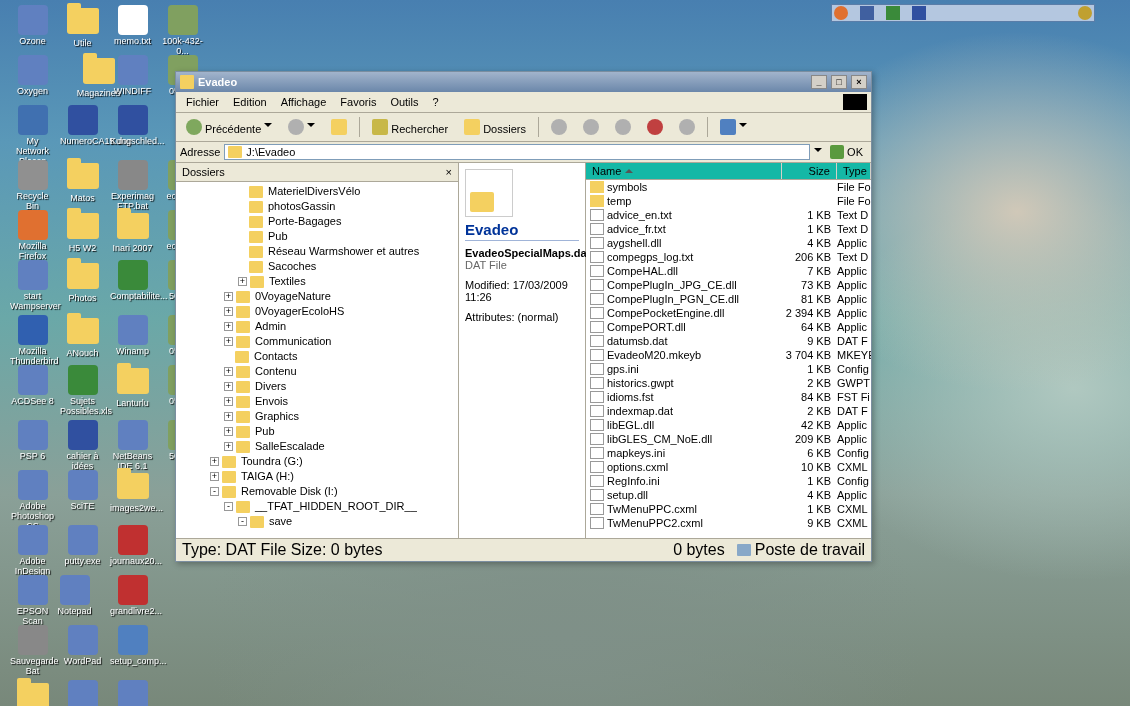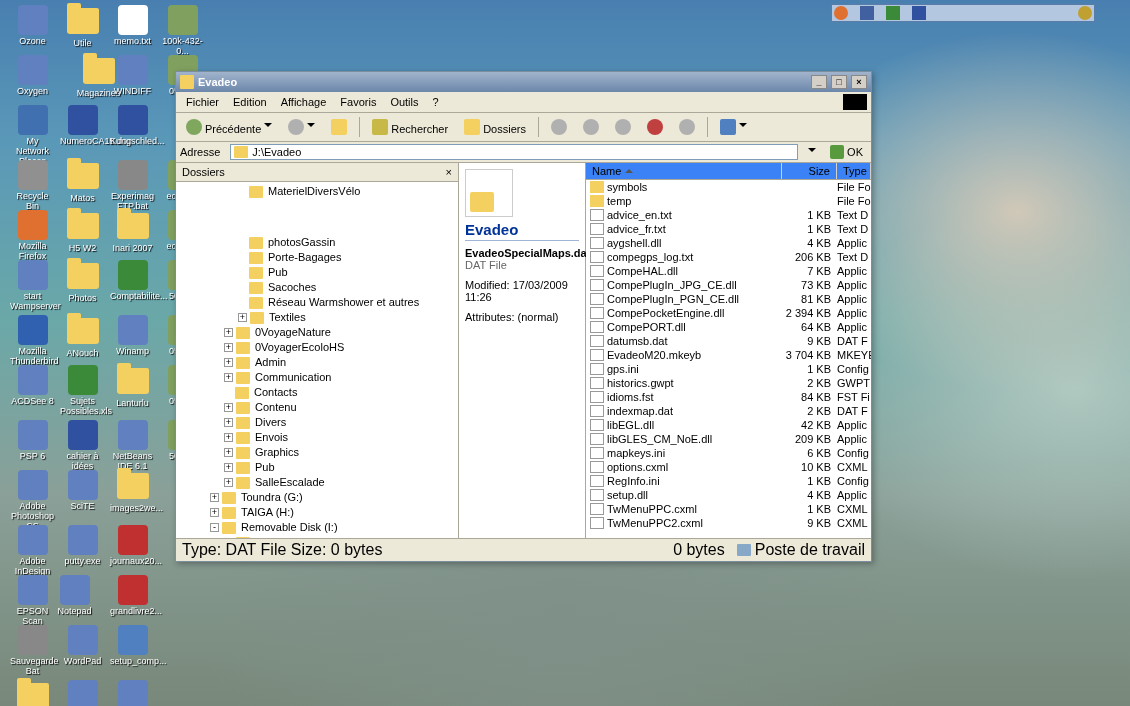--- a/index.html
+++ b/index.html
@@ -62,21 +62,21 @@
   .menubar span{padding:2px 6px;}
   .menubar .brand{margin-left:auto;width:24px;height:16px;background:#000;}
   .toolbar{background:#ece9d8;display:flex;align-items:center;gap:4px;padding:3px 4px;border-bottom:1px solid #aca899;font-size:11px;}
   .tbtn{display:flex;align-items:flex-end;gap:3px;padding:2px 5px;border:1px solid transparent;}
   .tico{width:16px;height:16px;display:inline-block;background:#7fa85e;border-radius:50%;}
   .tico.search{background:#c8b848;border-radius:2px;}
   .tico.folders{background:#f4d060;border-radius:2px;}
   .tico.gray{background:#b0b0b0;border-radius:50%;}
   .sep{width:1px;height:20px;background:#aca899;margin:0 2px;}
   .tdrop{width:8px;height:8px;border-left:4px solid transparent;border-right:4px solid transparent;border-top:4px solid #000;align-self:center;}
-  .addressbar{display:flex;align-items:center;padding:2px 4px;gap:10px;border-bottom:1px solid #aca899;font-size:11px;}
+  .addressbar{display:flex;align-items:center;padding:2px 4px;gap:4px;border-bottom:1px solid #aca899;font-size:11px;}
   .addressbar .addrfield{flex:1;background:#fff;border:1px solid #7f9db9;padding:1px 3px;display:flex;align-items:center;gap:4px;}
   .addressbar .fico{width:14px;height:12px;background:#f4d060;border-radius:1px;}
   .gobtn{display:flex;align-items:center;gap:3px;padding:1px 4px;}
   .gobtn .goarr{width:14px;height:14px;background:#5a9a3e;border-radius:2px;}
   .panes{flex:1;display:flex;min-height:0;}
   .folderpane{width:283px;border-right:1px solid #aca899;display:flex;flex-direction:column;background:#fff;}
   .folderpane .phead{background:#ece9d8;padding:3px 6px;font-size:11px;border-bottom:1px solid #aca899;display:flex;}
   .phead .pclose{margin-left:auto;cursor:pointer;}
   .tree{flex:1;overflow:auto;padding:2px 0;font-size:11px;color:#000;}
   .tnode{white-space:nowrap;padding:0 0 0 4px;line-height:15px;display:flex;align-items:center;}
@@ -88,21 +88,21 @@
   .infopane{width:127px;background:#fff;border-right:1px solid #aca899;padding:6px;font-size:11px;color:#000;}
   .infopane .bigicon{width:48px;height:48px;background:#fff;border:1px solid #ccc;position:relative;}
   .infopane .bigicon::before{content:"";position:absolute;left:4px;bottom:4px;width:24px;height:20px;background:#f4d060;border-radius:2px;}
   .infopane h2{font-size:15px;font-weight:bold;color:#003399;margin:4px 0 2px;}
   .infopane hr{border:none;border-top:1px solid #a0b4d8;margin:2px 0 6px;}
   .infopane .fn{font-weight:bold;}
   .infopane .ft{color:#666;}
   .infopane p{margin-top:8px;}
   
   .listpane{flex:1;background:#fff;display:flex;flex-direction:column;min-width:0;}
-  .listhead{display:flex;background:#3b82f6;border-bottom:1px solid #aca899;font-size:11px;color:#000;}
+  .listhead{display:flex;background:#14b8a6;border-bottom:1px solid #aca899;font-size:11px;color:#000;}
   .listhead div{padding:2px 6px;border-right:1px solid #d4d0c8;}
   .colname{flex:1;min-width:0;display:flex;align-items:center;gap:4px;}
   .colname .sortarr{width:0;height:0;border-left:4px solid transparent;border-right:4px solid transparent;border-bottom:4px solid #555;}
   .colsize{width:55px;text-align:right;}
   .coltype{width:34px;}
   .listbody{flex:1;overflow:hidden;font-size:11px;color:#000;}
   .frow{display:flex;padding:0 0;line-height:14px;}
   .frow .fico{width:14px;height:12px;margin:1px 3px 0 4px;flex-shrink:0;background:#fff;border:1px solid #999;}
   .frow .fico.fold{background:#f4d060;border:none;}
   .frow .fn{flex:1;min-width:0;overflow:hidden;text-overflow:ellipsis;white-space:nowrap;}
@@ -426,44 +426,44 @@
       <div class="phead">
         <span>Dossiers</span>
         <span class="pclose">×</span>
       </div>
       <div class="tree" id="tree">
           <div class="tnode" style="padding-left: 62px;">
             <span class="noexp"></span>
             <span class="nfold"></span>
             <span class="lbl">MaterielDiversVélo</span>
           </div>
-          <div class="tnode" style="padding-left: 62px; margin-top: 36px;">
-            <span class="noexp"></span>
-            <span class="nfold"></span>
-            <span class="lbl">photosGassin</span>
-          </div>
           <div class="tnode" style="padding-left: 62px;">
             <span class="noexp"></span>
             <span class="nfold"></span>
-            <span class="lbl">Porte-Bagages</span>
+            <span class="lbl">photosGassin</span>
           </div>
           <div class="tnode" style="padding-left: 62px;">
             <span class="noexp"></span>
             <span class="nfold"></span>
-            <span class="lbl">Pub</span>
+            <span class="lbl">Porte-Bagages</span>
           </div>
           <div class="tnode" style="padding-left: 62px;">
             <span class="noexp"></span>
             <span class="nfold"></span>
-            <span class="lbl">Sacoches</span>
+            <span class="lbl">Pub</span>
           </div>
           <div class="tnode" style="padding-left: 62px;">
             <span class="noexp"></span>
             <span class="nfold"></span>
             <span class="lbl">Réseau Warmshower et autres</span>
+          </div>
+          <div class="tnode" style="padding-left: 62px;">
+            <span class="noexp"></span>
+            <span class="nfold"></span>
+            <span class="lbl">Sacoches</span>
           </div>
           <div class="tnode" style="padding-left: 62px;">
             <span class="exp">+</span>
             <span class="nfold"></span>
             <span class="lbl">Textiles</span>
           </div>
           <div class="tnode" style="padding-left: 48px;">
             <span class="exp">+</span>
             <span class="nfold"></span>
             <span class="lbl">0VoyageNature</span>

